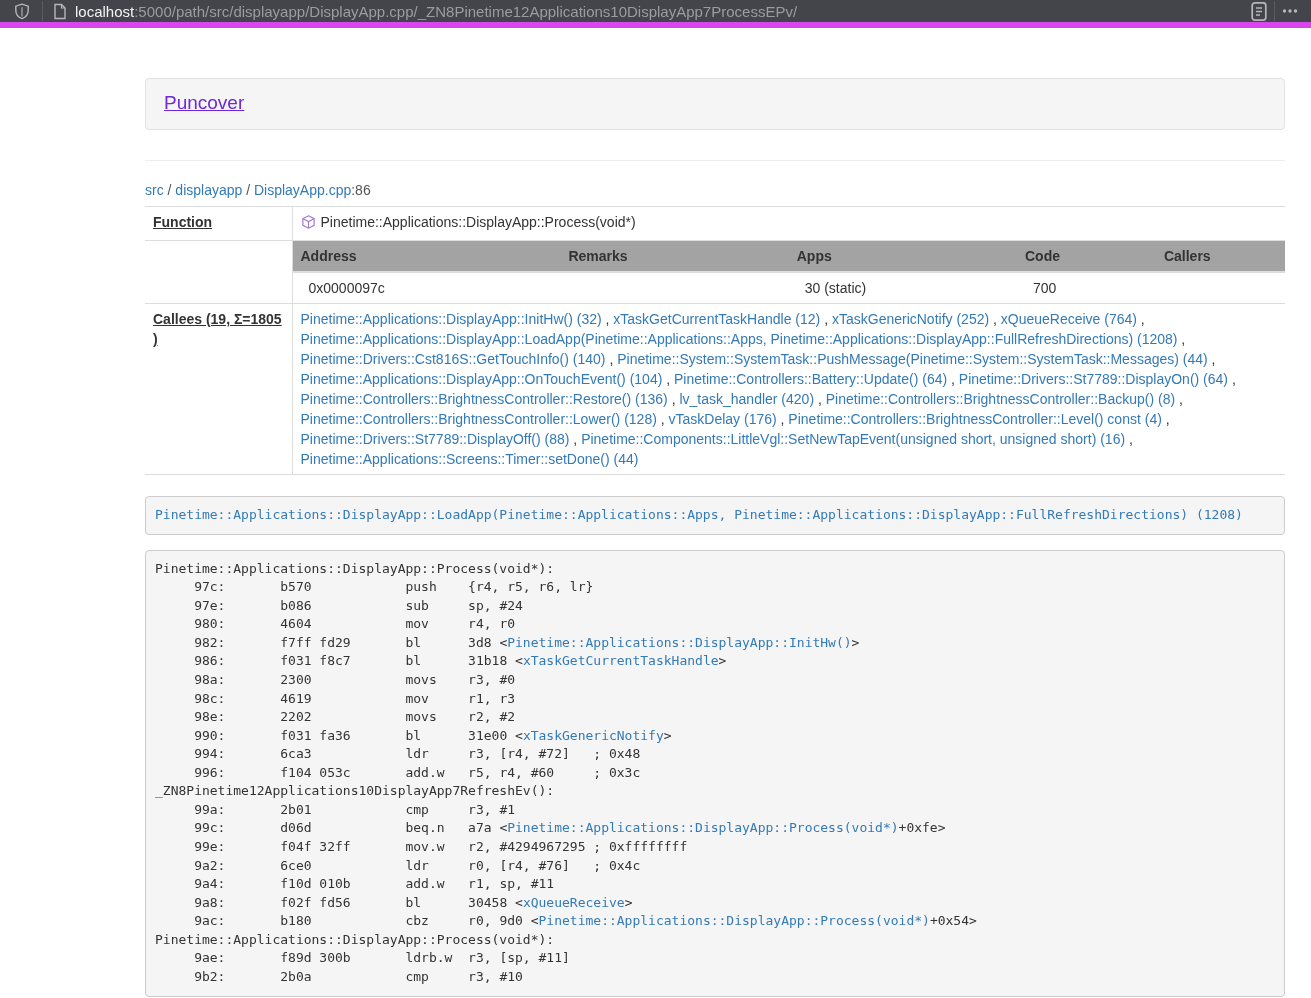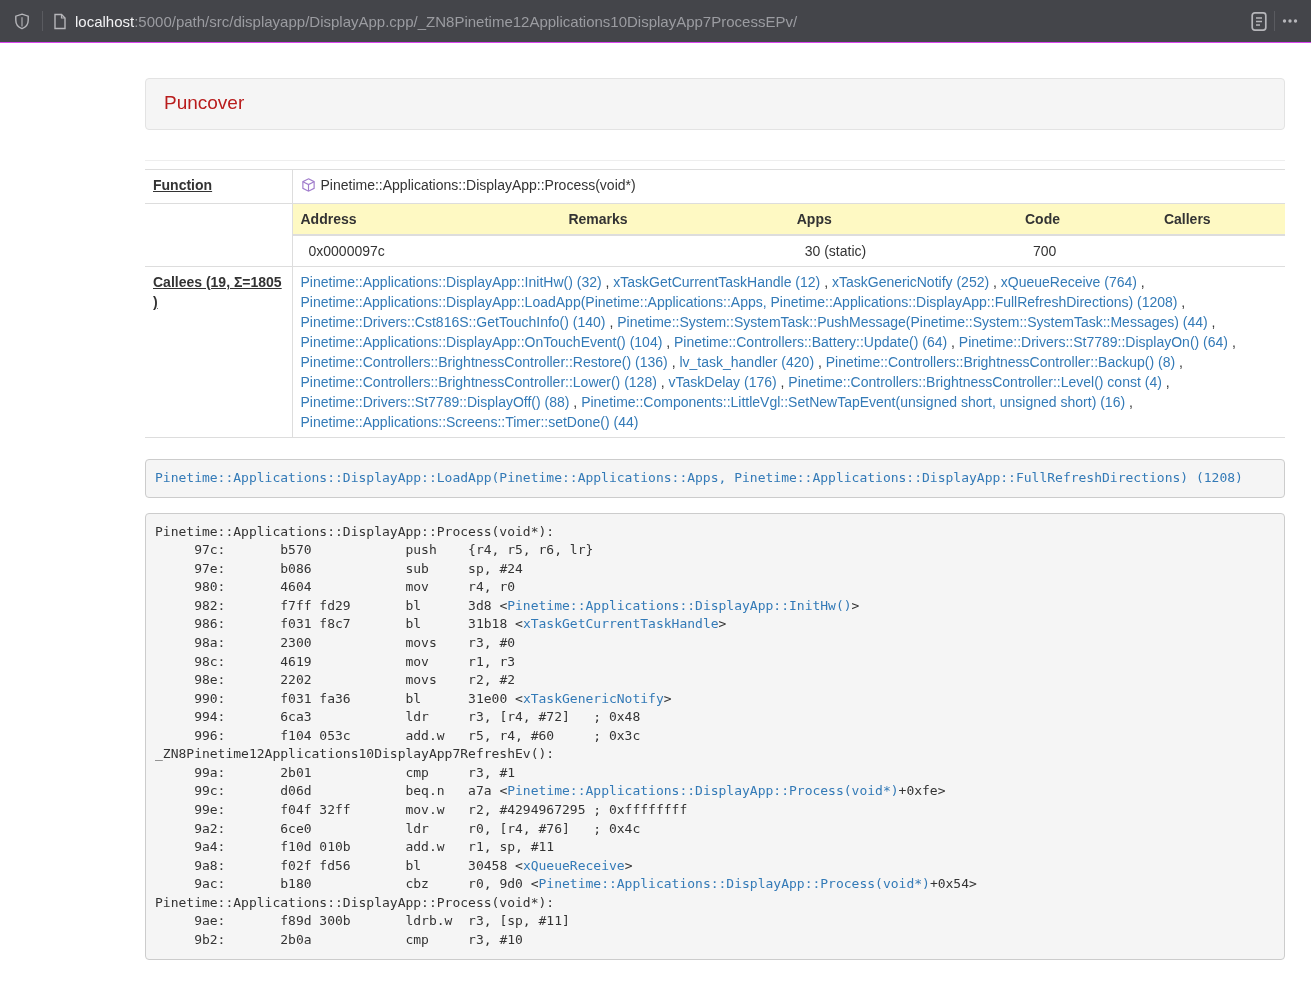--- a/index.html
+++ b/index.html
@@ -7,23 +7,23 @@
     margin: 0; padding: 0;
     width: 1311px; height: 998px;
     overflow: hidden;
     background: #fff;
     font-family: "Liberation Sans", sans-serif;
   }
   a { color: #337ab7; text-decoration: none; cursor: pointer; }
 
   
   .browser-bar {
-    height: 43px;
+    height: 28px;
     background: #44454a;
-    border-bottom: 1px solid #d946ef;
+    border-bottom: 6px solid #d946ef;
     display: flex;
     align-items: center;
   }
   .identity-box { display: flex; align-items: center; padding: 0 12px 0 14px; }
   .vdiv { width: 1px; height: 20px; background: #5a5b60; }
   .page-icon-wrap { margin: 0 8px 0 10px; display: flex; align-items: center; }
   .url-text {
     flex: 1;
     font-size: 15px;
     white-space: nowrap;
@@ -42,21 +42,21 @@
   .content { position: absolute; left: 145px; top: 36px; width: 1140px; color: #333; }
 
   .well {
     margin-top: 42px;
     background: #f5f5f5;
     border: 1px solid #e3e3e3;
     border-radius: 4px;
     padding: 13px 18px;
     height: 52px;
   }
-  .app-title { font-size: 19px; color: #b91c1c; }
+  .app-title { font-size: 19px; color: #6d28d9; text-decoration: underline; }
 
   hr.rule { border: 0; border-top: 1px solid #eee; margin: 30px 0 0; }
 
   .breadcrumb { margin-top: 21px; font-size: 14px; }
   .breadcrumb span { color: #555; }
 
   table.symbol-table {
     margin-top: 8px;
     width: 100%;
     border-collapse: collapse;
@@ -74,21 +74,21 @@
     font-weight: bold;
     line-height: 20px;
     text-decoration: underline;
   }
   td.value-cell { padding: 5px 8px; vertical-align: top; line-height: 20px; }
   td.nested-wrap { padding: 0; vertical-align: top; }
 
   table.stats-table { width: 100%; border-collapse: collapse; table-layout: fixed; }
   table.stats-table th {
     padding: 5px 8px; text-align: left; font-weight: bold;
-    border-bottom: 2px solid #ddd; background: #fef9c3; line-height: 20px;
+    border-bottom: 2px solid #ddd; background: #a3a3a3; line-height: 20px;
   }
   table.stats-table td { padding: 5px 16px; line-height: 20px; }
   .col-address { width: 27%; } .col-remarks { width: 23%; }
   .col-stack { width: 23%; } .col-code { width: 14%; } .col-static { width: 13%; }
 
   .cube-icon { display: inline-block; vertical-align: -3px; margin-right: 5px; }
   .callees-list { line-height: 20px; }
 
   pre {
     font-family: "DejaVu Sans Mono", "Liberation Mono", monospace;
@@ -144,20 +144,21 @@
 </div>
 
 <div class="content">
 
   <div class="well">
     <span class="app-title">Puncover</span>
   </div>
 
   <hr class="rule">
 
+  <div class="breadcrumb"><a href="#">src</a><span> / </span><a href="#">displayapp</a><span> / </span><a href="#">DisplayApp.cpp</a><span>:86</span></div>
 
   <table class="symbol-table">
     <tbody>
       <tr>
         <th class="label-cell">Function</th>
         <td class="value-cell">
           <span class="cube-icon">
             <svg width="15" height="16" viewBox="0 0 16 16">
               <path d="M8 1.4l6 3.1v7l-6 3.1-6-3.1v-7z" fill="none" stroke="#a07ccc" stroke-width="1.25"></path>
               <path d="M2 4.5l6 3.1 6-3.1M8 7.6v6.9" fill="none" stroke="#a07ccc" stroke-width="1.25"></path>

